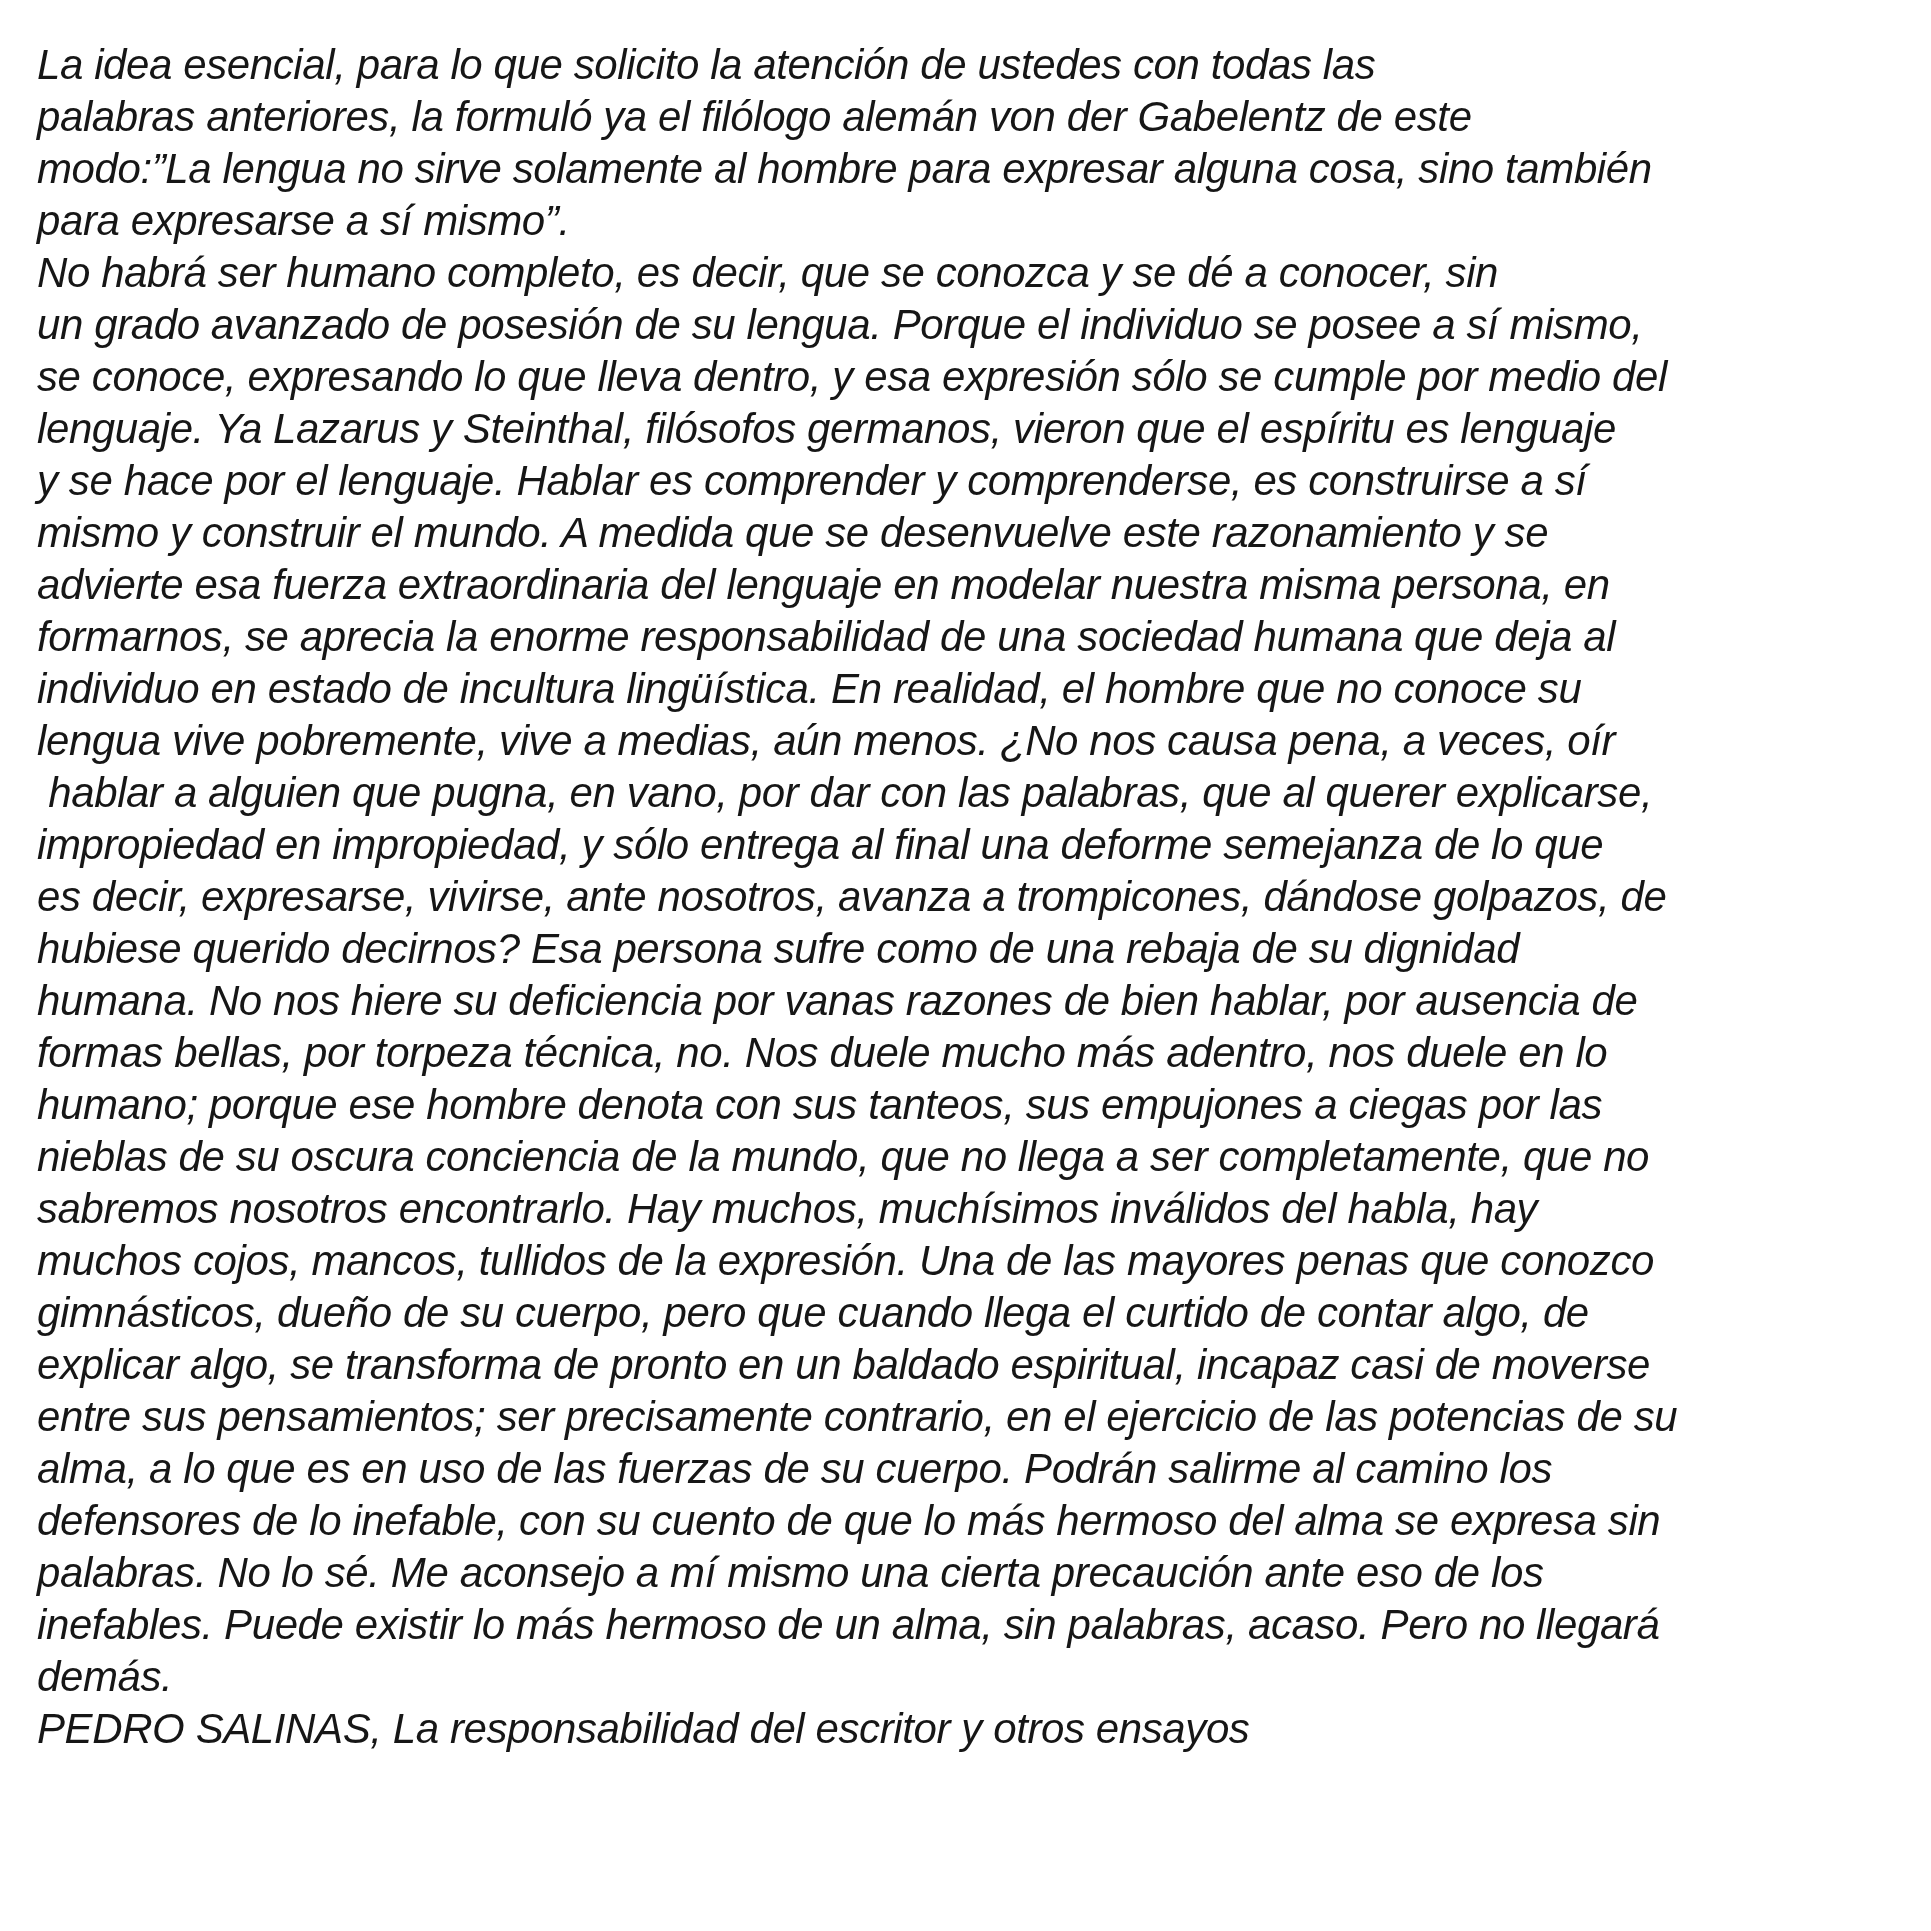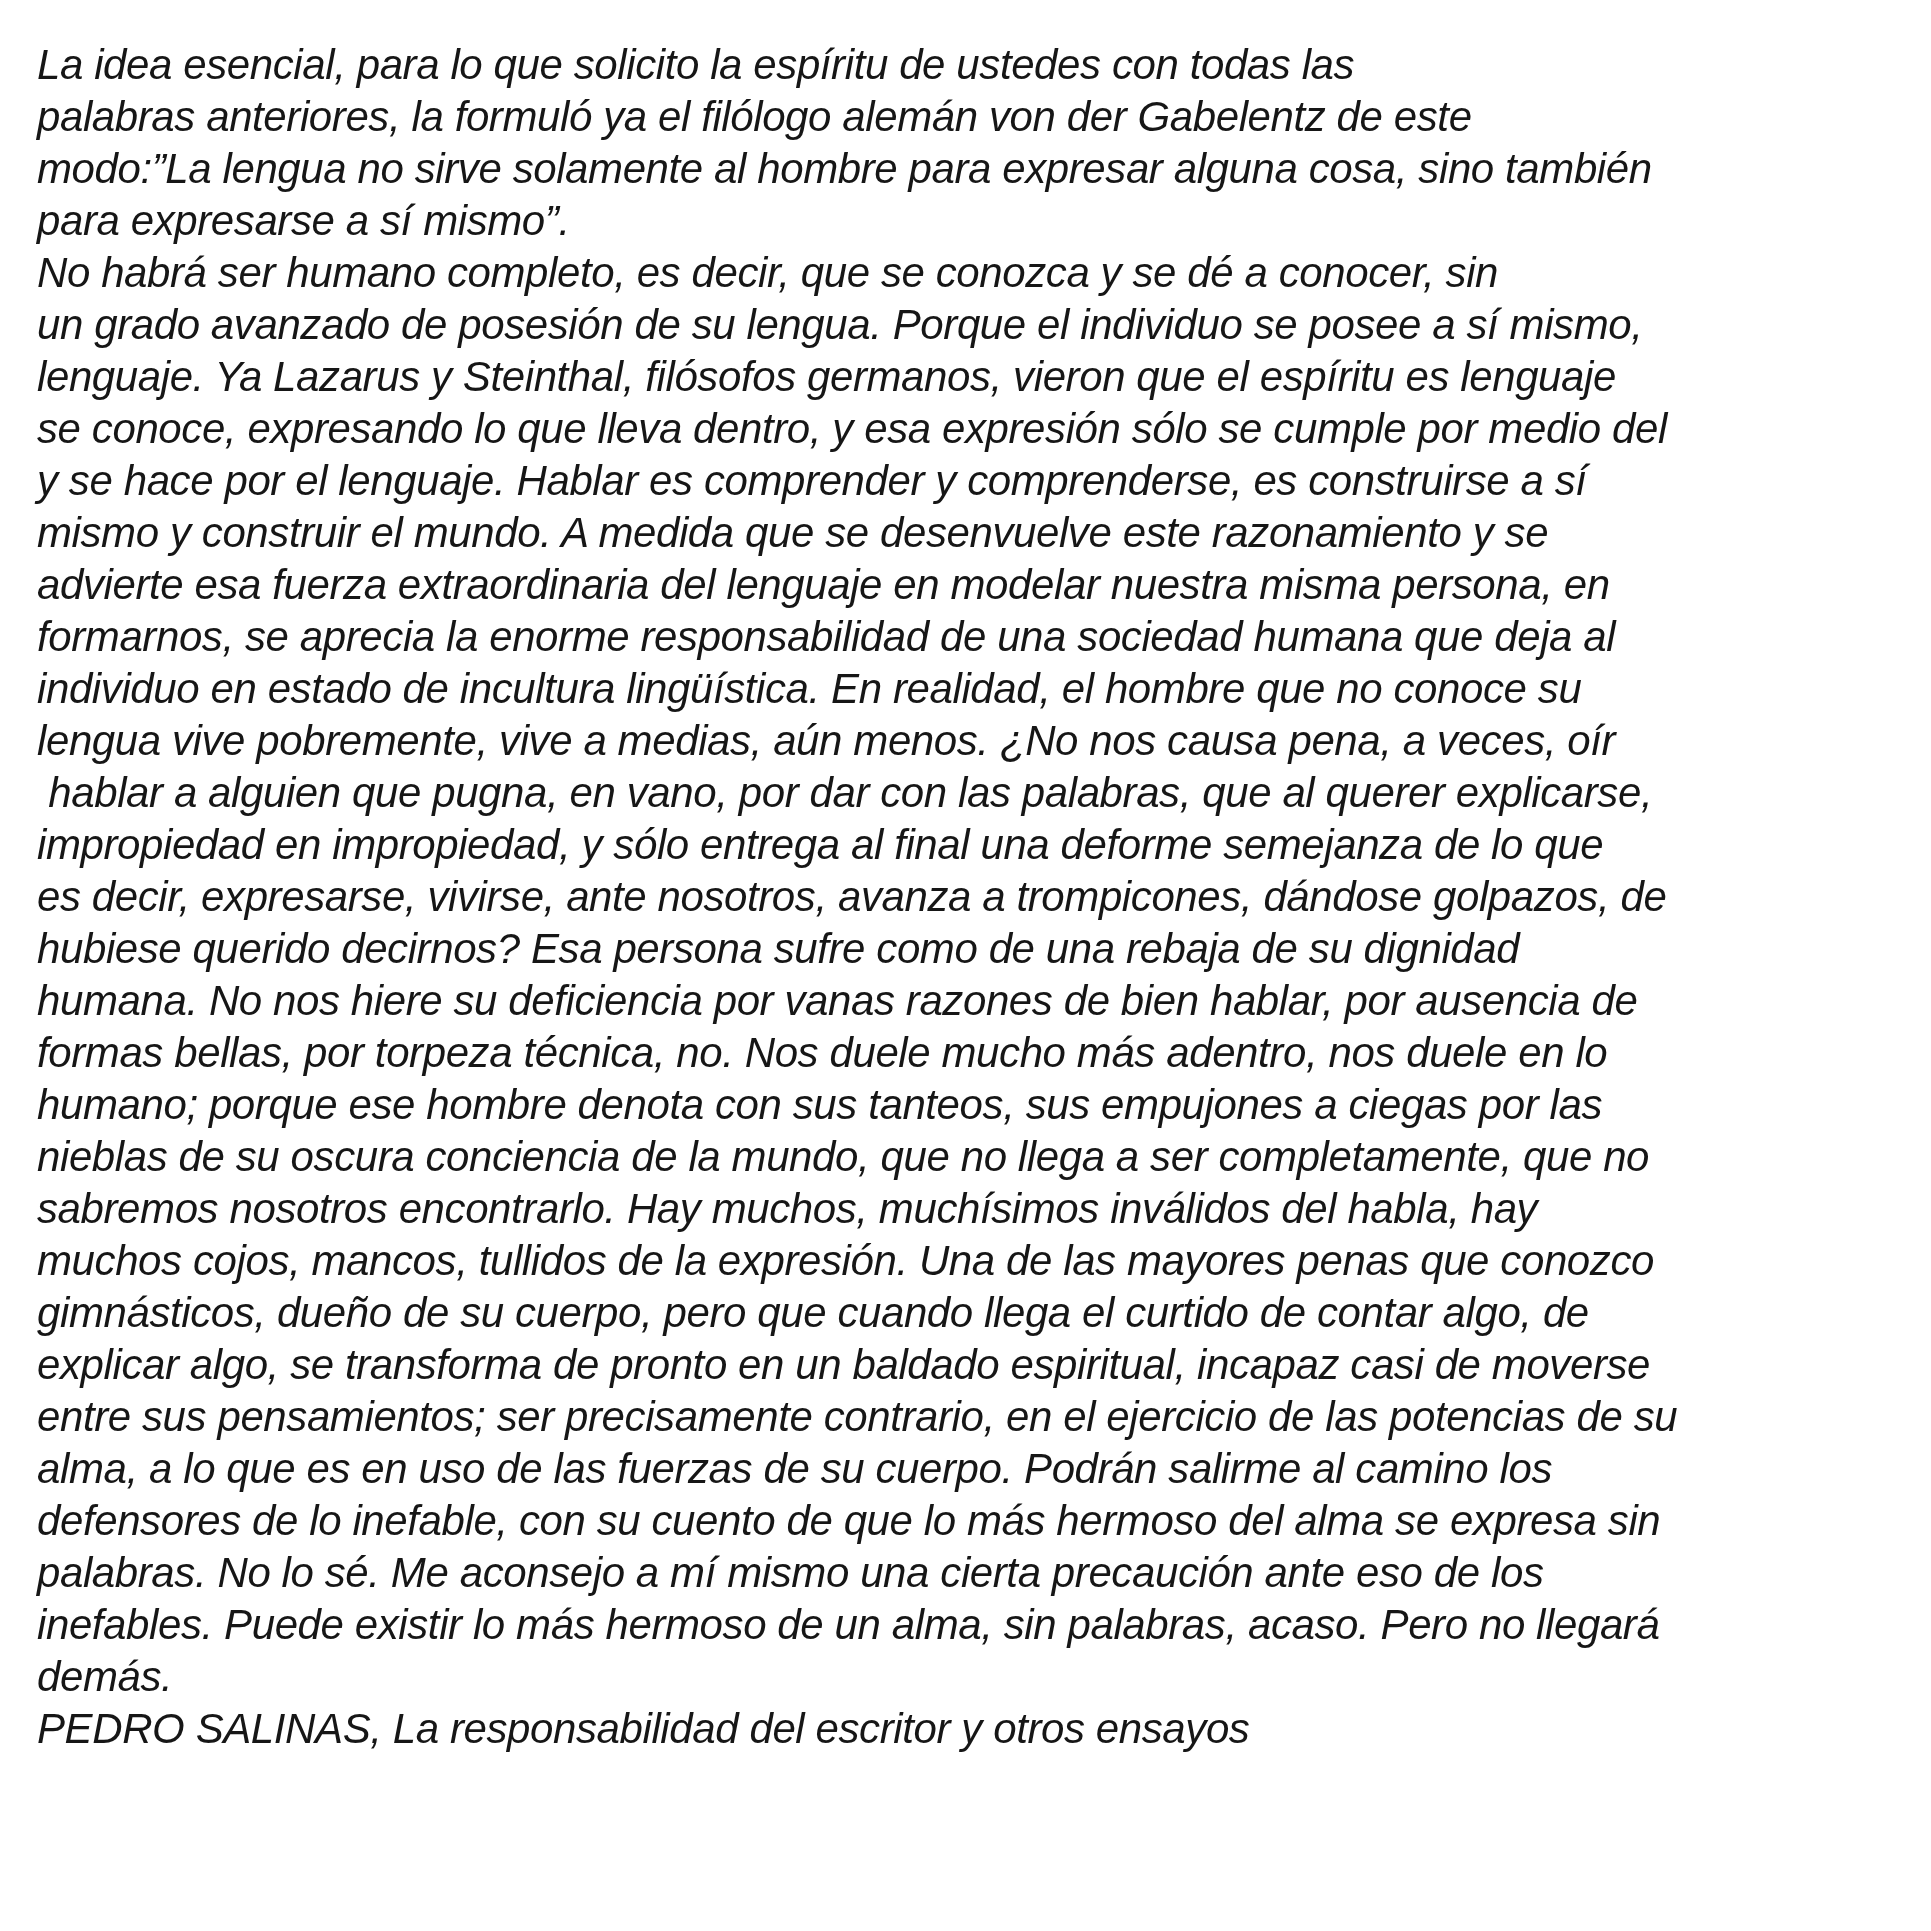--- a/index.html
+++ b/index.html
@@ -37,28 +37,28 @@
     height: 52px;
     text-align: left;
     padding-right: 87px;
   }
 </style>
 </head>
 <body>
 
 <div class="page">
   <div class="text-block">
-    <div class="line">La idea esencial, para lo que solicito la espíritu de ustedes con todas las</div>
+    <div class="line">La idea esencial, para lo que solicito la atención de ustedes con todas las</div>
     <div class="line">palabras anteriores, la formuló ya el filólogo alemán von der Gabelentz de este</div>
     <div class="line">modo:”La lengua no sirve solamente al hombre para expresar alguna cosa, sino también</div>
     <div class="line">para expresarse a sí mismo”.</div>
     <div class="line">No habrá ser humano completo, es decir, que se conozca y se dé a conocer, sin</div>
     <div class="line">un grado avanzado de posesión de su lengua. Porque el individuo se posee a sí mismo,</div>
+    <div class="line">se conoce, expresando lo que lleva dentro, y esa expresión sólo se cumple por medio del</div>
     <div class="line">lenguaje. Ya Lazarus y Steinthal, filósofos germanos, vieron que el espíritu es lenguaje</div>
-    <div class="line">se conoce, expresando lo que lleva dentro, y esa expresión sólo se cumple por medio del</div>
     <div class="line">y se hace por el lenguaje. Hablar es comprender y comprenderse, es construirse a sí</div>
     <div class="line">mismo y construir el mundo. A medida que se desenvuelve este razonamiento y se</div>
     <div class="line">advierte esa fuerza extraordinaria del lenguaje en modelar nuestra misma persona, en</div>
     <div class="line">formarnos, se aprecia la enorme responsabilidad de una sociedad humana que deja al</div>
     <div class="line">individuo en estado de incultura lingüística. En realidad, el hombre que no conoce su</div>
     <div class="line">lengua vive pobremente, vive a medias, aún menos. ¿No nos causa pena, a veces, oír</div>
     <div class="line"> hablar a alguien que pugna, en vano, por dar con las palabras, que al querer explicarse,</div>
     <div class="line">impropiedad en impropiedad, y sólo entrega al final una deforme semejanza de lo que</div>
     <div class="line">es decir, expresarse, vivirse, ante nosotros, avanza a trompicones, dándose golpazos, de</div>
     <div class="line">hubiese querido decirnos? Esa persona sufre como de una rebaja de su dignidad</div>

